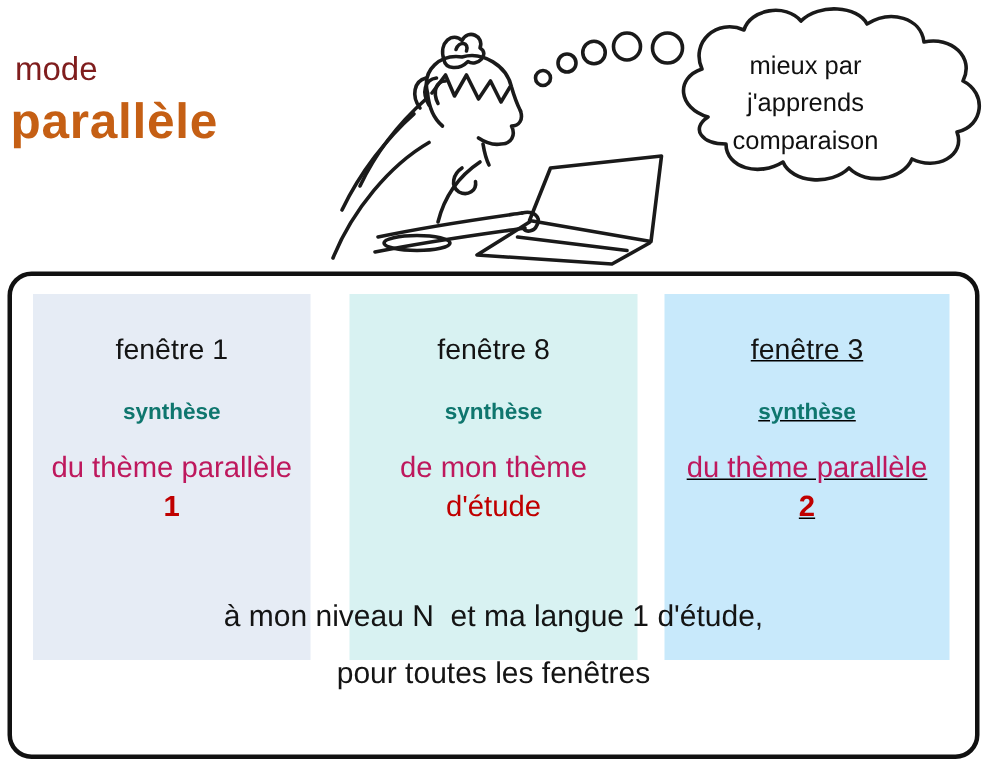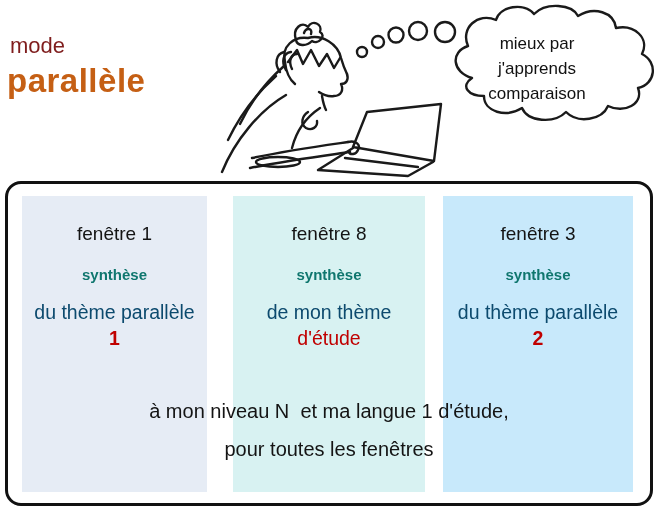--- a/index.html
+++ b/index.html
@@ -12,27 +12,27 @@
   .top-art{position:absolute;left:0;top:0;width:657px;height:182px;}
   .bubble-text{
     position:absolute;left:458px;top:31px;width:158px;text-align:center;
     font-size:17px;line-height:25px;color:#111;
   }
   .bubble-text span{display:block;}
   .panel{
     position:absolute;left:5px;top:181px;width:648px;height:325px;box-sizing:border-box;
     border:3px solid #111;border-radius:16px;background:#fff;
   }
-  .window{position:absolute;top:12px;height:296px;text-align:center;}
+  .window{position:absolute;top:12px;height:244px;text-align:center;}
   .win-1{left:14px;width:185px;}
   .win-2{left:225px;width:192px;}
   .win-3{left:435px;width:190px;}
   .win-name{margin-top:26px;font-size:19px;line-height:23px;color:#141414;}
   .win-heading{margin-top:17px;font-size:15px;line-height:25px;font-weight:700;color:#0f766e;}
-  .win-line1{margin-top:14px;font-size:19.5px;line-height:23px;color:#0c4a6e;}
+  .win-line1{margin-top:14px;font-size:19.5px;line-height:23px;color:#be185d;}
   .win-line2{margin-top:3px;font-size:19.5px;line-height:23px;color:#c00000;}
   .panel-footer{
     position:absolute;left:0;right:0;top:208px;text-align:center;z-index:2;
     font-size:20px;line-height:38px;color:#141414;
   }
   .panel-footer div{white-space:pre-wrap;}
   svg .sketch{fill:none;stroke:#1a1a1a;stroke-width:2.4;stroke-linecap:round;stroke-linejoin:round;}
   svg .cloudfill{fill:#ffffff;stroke:#1a1a1a;stroke-width:2.4;stroke-linejoin:round;}
 </style>
 </head>
@@ -107,21 +107,21 @@
       <div class="win-line2" style="font-weight: 700;">1</div>
     </div>
 
     <div class="window win-2" style="background: rgb(216, 242, 242);">
       <div class="win-name">fenêtre 8</div>
       <div class="win-heading">synthèse</div>
       <div class="win-line1">de mon thème</div>
       <div class="win-line2">d'étude</div>
     </div>
 
-    <div class="window win-3" style="background: rgb(200, 233, 251);">
+    <div class="window win-3" style="background: rgb(200, 233, 251); text-decoration: underline;">
       <div class="win-name">fenêtre 3</div>
       <div class="win-heading">synthèse</div>
       <div class="win-line1">du thème parallèle</div>
       <div class="win-line2" style="font-weight: 700;">2</div>
     </div>
 
     <div class="panel-footer">
       <div>à mon niveau N  et ma langue 1 d'étude,</div>
       <div>pour toutes les fenêtres</div>
     </div>

